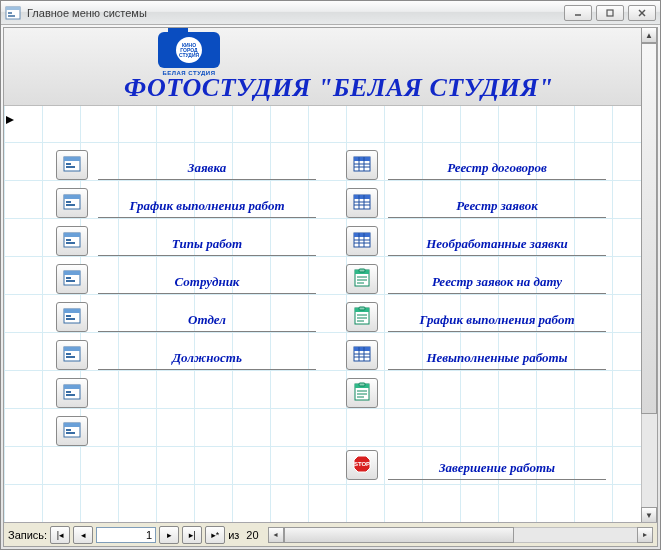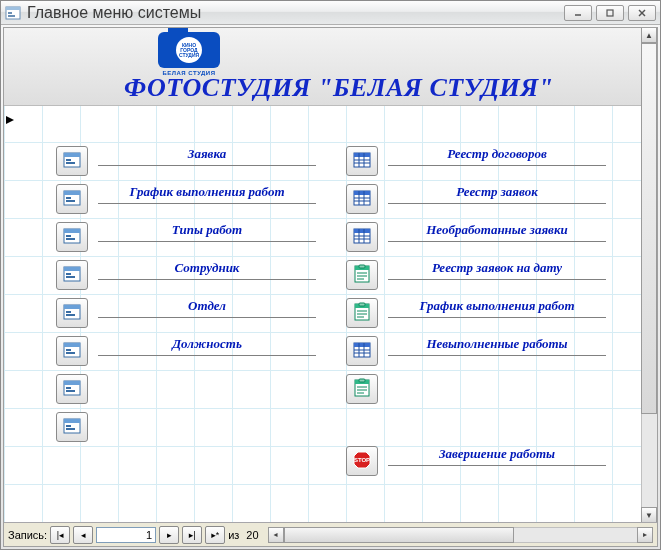--- a/index.html
+++ b/index.html
@@ -25,21 +25,21 @@
     display: flex;
     align-items: center;
     padding: 0 4px;
     border-bottom: 1px solid #b0b0b0;
   }
   .titlebar .app-icon {
     width: 16px; height: 16px;
     margin-right: 6px;
     display: inline-flex; align-items:center; justify-content:center;
   }
-  .titlebar .title { color:#3a3a3a; font-size:16px; }
+  .titlebar .title { color:#3a3a3a; font-size:11px; }
   .titlebar .spacer { flex:1; }
   .winbtn {
     width: 28px; height: 16px;
     margin-left: 4px;
     background: linear-gradient(to bottom,#fdfdfd,#e3e3e3);
     border:1px solid #9a9a9a;
     border-radius: 2px;
     display:flex; align-items:center; justify-content:center;
     font-size:10px; color:#555;
     cursor:pointer;
@@ -112,21 +112,21 @@
     white-space:nowrap;
   }
   .menu-area{
     display:flex;
     gap: 30px;
     padding: 40px 20px 20px 40px;
   }
   .col{ width: 260px; }
   .row{
     display:flex;
-    align-items:flex-start;
+    align-items:flex-end;
     height: 34px;
     margin-bottom: 4px;
   }
   .btn{
     width:32px;height:30px;
     background:linear-gradient(to bottom,#fefefe,#e0e0e0);
     border:1px solid #8a8a8a;
     border-radius:3px;
     display:flex;align-items:center;justify-content:center;
     cursor:pointer;

